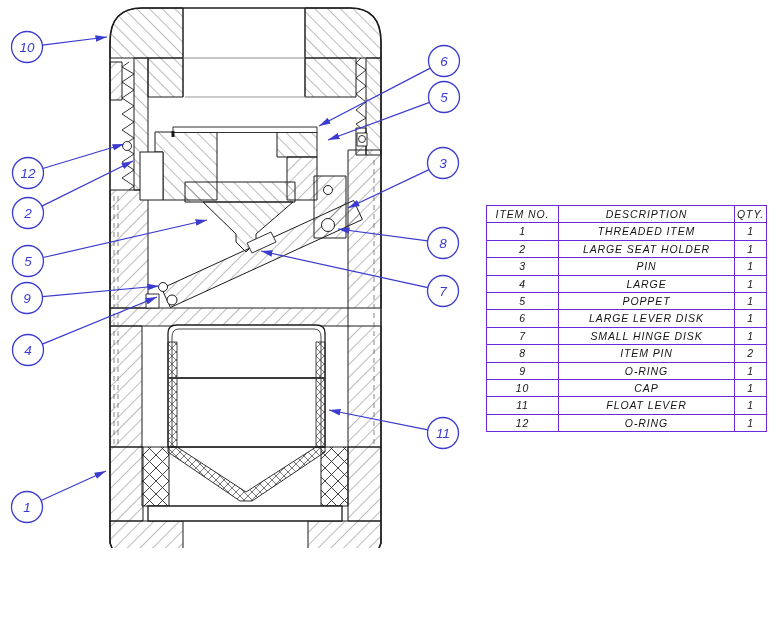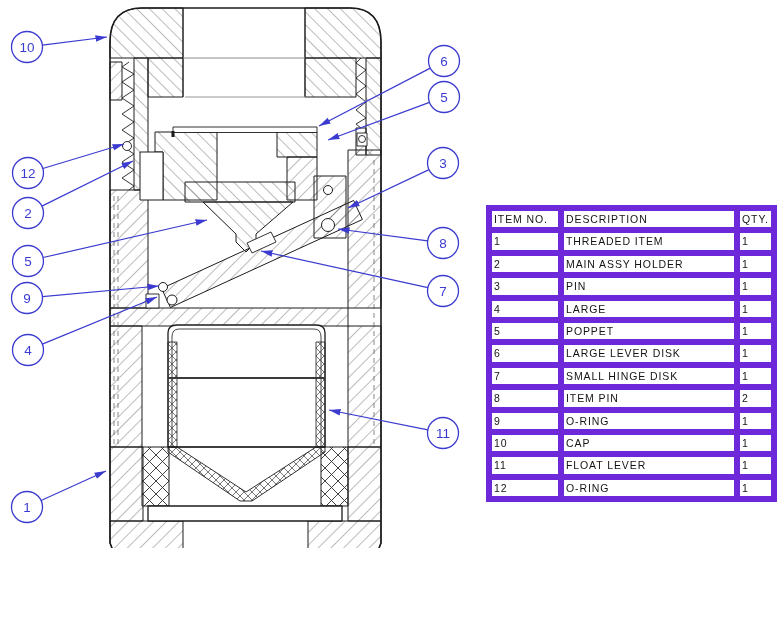--- a/index.html
+++ b/index.html
@@ -1,22 +1,22 @@
 <!DOCTYPE html>
 <html><head>
 <meta charset="utf-8">
 <style>
   html,body{margin:0;padding:0;background:#fff;}
   .stage{position:relative;width:781px;height:548px;background:#fff;overflow:hidden;
-         font-family:"Liberation Sans",sans-serif;}
+         font-family:"Liberation Sans",sans-serif;font-style:italic;}
   svg{position:absolute;left:0;top:0;}
   .parts-table{position:absolute;left:486px;top:205px;border-collapse:collapse;
                font-family:"Liberation Sans",sans-serif;font-size:10.5px;color:#141414;
                letter-spacing:0.9px;table-layout:fixed;}
-  .parts-table th,.parts-table td{border:6px solid #6d28d9;text-align:left;
+  .parts-table th,.parts-table td{border:1px solid #6d28d9;text-align:center;
                padding:0 2px;height:16.4px;line-height:16.4px;font-weight:normal;
                white-space:nowrap;overflow:hidden;}
   .col-item{width:72px;}
   .col-desc{width:176px;}
   .col-qty{width:31px;}
   .balloon-text{font-family:"Liberation Sans",sans-serif;font-size:13.5px;}
 </style>
 </head>
 <body>
 
@@ -216,21 +216,21 @@
         </tr>
       </thead>
   <tbody id="parts-table-body">
         <tr>
           <td>1</td>
           <td>THREADED ITEM</td>
           <td>1</td>
         </tr>
         <tr>
           <td>2</td>
-          <td>MAIN ASSY HOLDER</td>
+          <td>LARGE SEAT HOLDER</td>
           <td>1</td>
         </tr>
         <tr>
           <td>3</td>
           <td>PIN</td>
           <td>1</td>
         </tr>
         <tr>
           <td>4</td>
           <td>LARGE</td>

